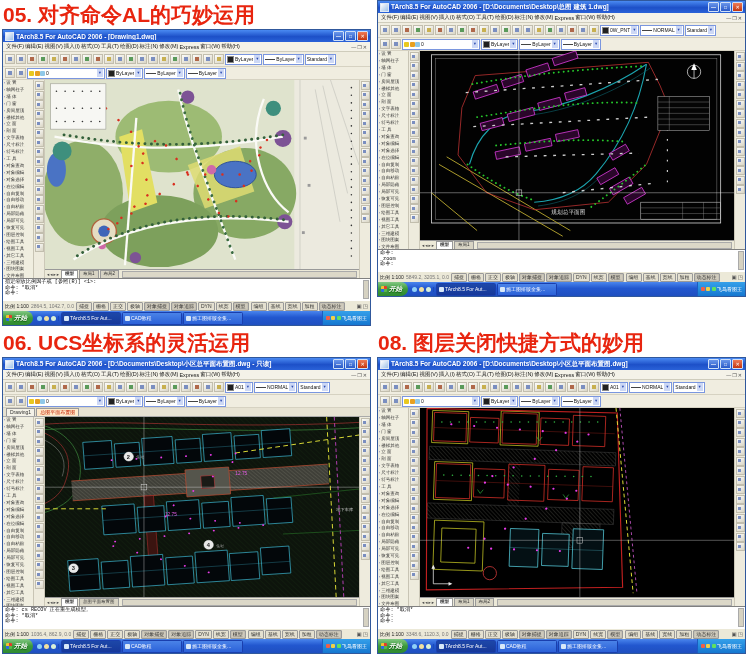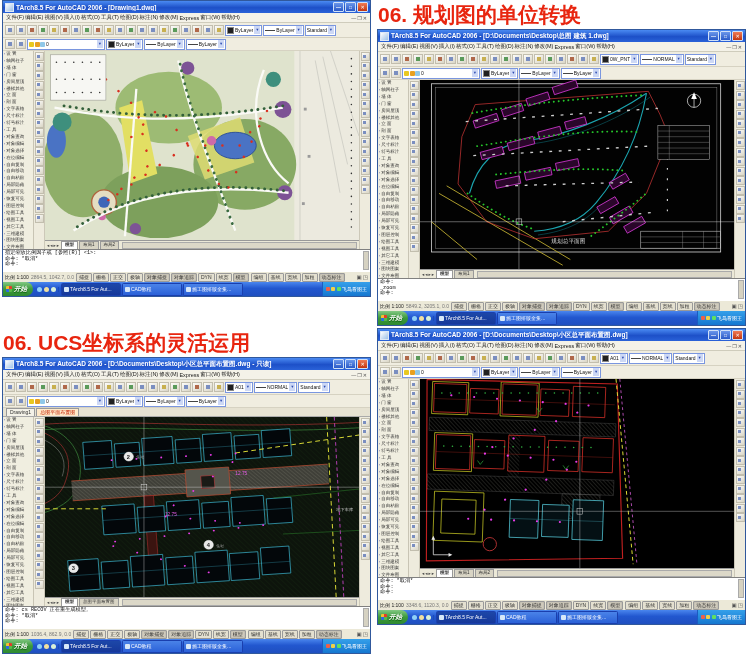--- a/index.html
+++ b/index.html
@@ -72,20 +72,21 @@
   .tbtn:first-of-type{background:linear-gradient(#1d47a8,#16389a);}
   .tray{margin-left:auto;height:14px;background:linear-gradient(180deg,#35a0ea,#1577d0);display:flex;align-items:center;gap:1.5px;padding:0 3px;border-left:1px solid #1b5cc0;color:#fff;font-size:5px;white-space:nowrap;}
   .tico{width:4px;height:4px;border-radius:1px;}
 </style>
 </head>
 <body>
 
 <div class="grid">
 
   <div class="cell">
+    <h2 class="cap">05. 对齐命令AL的巧妙运用</h2>
     <div class="win">
       <div class="tbar">
         <span class="wicon"></span>
         <span class="wtitle">TArch8.5 For AutoCAD 2006 - [Drawing1.dwg]</span>
         <span class="wbtns">
           <b class="wb">—</b>
           <b class="wb">□</b>
           <b class="wb close">✕</b>
         </span>
       </div>
@@ -352,21 +353,20 @@
             <i class="tico" style="background:#f06048"></i>
             <i class="tico" style="background:#f0d048"></i>
             <i class="tico" style="background:#60e060"></i>
             <span>飞鸟看图王</span>
           </span>
       </div>
     </div>
   </div>
 
   <div class="cell">
-    <h2 class="cap">06. 规划图的单位转换</h2>
     <div class="win">
       <div class="tbar">
         <span class="wicon"></span>
         <span class="wtitle">TArch8.5 For AutoCAD 2006 - [D:\Documents\Desktop\总图 建筑 1.dwg]</span>
         <span class="wbtns">
           <b class="wb">—</b>
           <b class="wb">□</b>
           <b class="wb close">✕</b>
         </span>
       </div>
@@ -959,20 +959,21 @@
             <i class="tico" style="background:#f06048"></i>
             <i class="tico" style="background:#f0d048"></i>
             <i class="tico" style="background:#60e060"></i>
             <span>飞鸟看图王</span>
           </span>
       </div>
     </div>
   </div>
 
   <div class="cell">
+    <h2 class="cap">08. 图层关闭快捷方式的妙用</h2>
     <div class="win">
       <div class="tbar">
         <span class="wicon"></span>
         <span class="wtitle">TArch8.5 For AutoCAD 2006 - [D:\Documents\Desktop\小区总平面布置图.dwg]</span>
         <span class="wbtns">
           <b class="wb">—</b>
           <b class="wb">□</b>
           <b class="wb close">✕</b>
         </span>
       </div>

